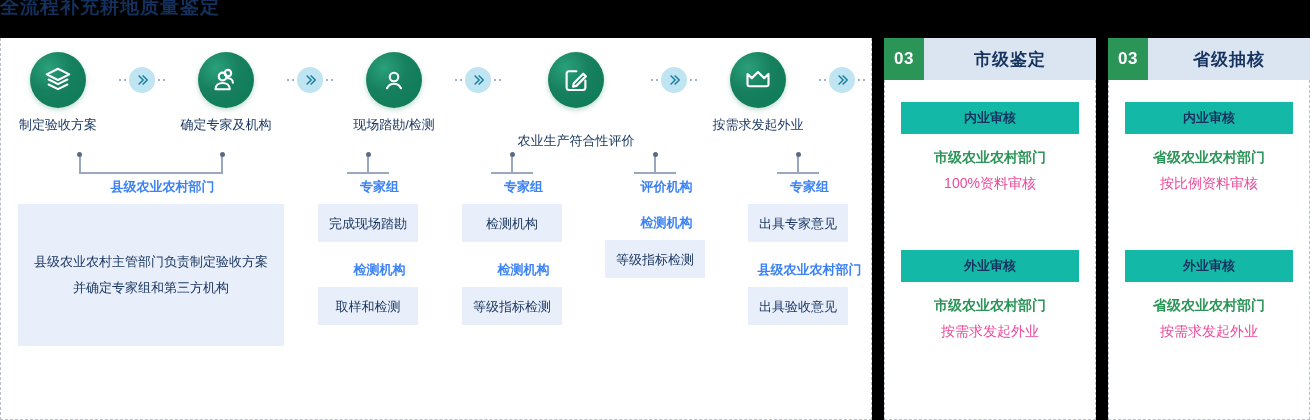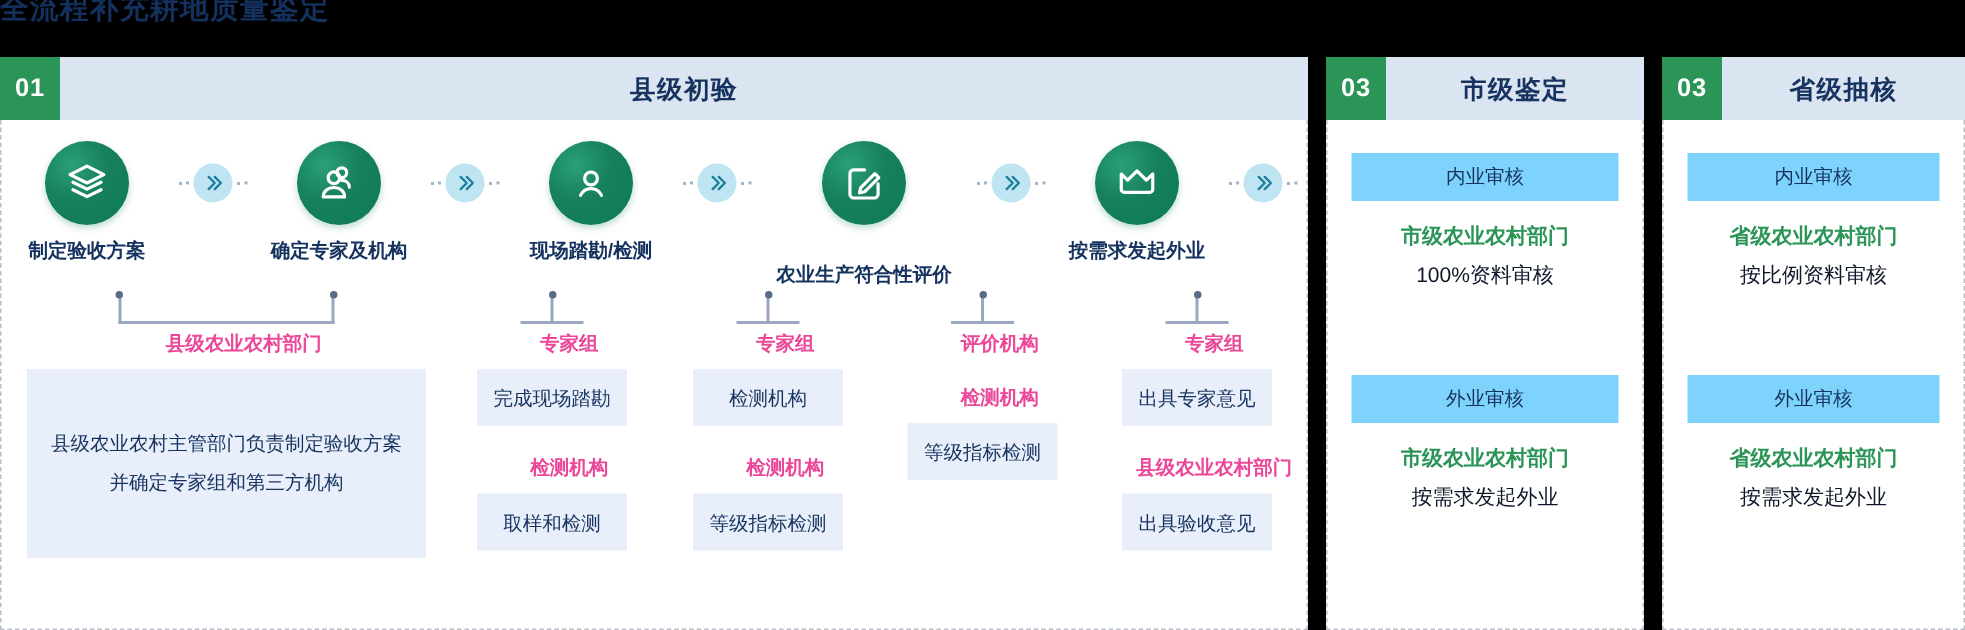--- a/index.html
+++ b/index.html
@@ -50,21 +50,20 @@
   }
 
   
   .flow{
     position:absolute;left:0;top:0;width:870px;height:116px;
     display:flex;align-items:flex-start;
   }
   .step{
     width:114px;flex:none;display:flex;flex-direction:column;align-items:center;
     position:relative;
-    font-weight:bold;
   }
   .step.wide{width:142px;gap:16px;}
   .circle{
     width:56px;height:56px;border-radius:50%;margin-top:14px;
     background:radial-gradient(circle at 32% 28%,#2aa07a 0%,#17805f 42%,#0d7a55 100%);
     box-shadow:0 2px 5px rgba(13,122,85,0.28);
     display:flex;align-items:center;justify-content:center;flex:none;
   }
   .circle svg{display:block;}
   .step-label{
@@ -109,63 +108,59 @@
   }
   .tconn .dot{
     position:absolute;top:-2px;left:50%;margin-left:-2px;
     width:5px;height:5px;border-radius:50%;background:#5a6b86;
   }
 
   
   .cols{position:absolute;left:0;top:140px;width:870px;height:240px;}
   .col{position:absolute;top:0;display:flex;flex-direction:column;align-items:center;}
   .role{
-    font-size:13px;font-weight:bold;color:#ec4899;white-space:nowrap;
+    font-size:13px;font-weight:bold;color:#3b82f6;white-space:nowrap;
     line-height:17px;
     margin-left:23px;
   }
   .box{
     margin-top:9px;background:#e8eefa;color:#16335f;font-size:13px;
     display:flex;align-items:center;justify-content:center;text-align:center;
     line-height:23px;box-sizing:border-box;
   }
   .box.small{width:100px;height:38px;}
   .box.big{
-    width:266px;height:126px;padding:0 16px;line-height:26px;
+    width:266px;height:142px;padding:0 16px;line-height:26px;
   }
 
   
   .rbody{padding:0;position:relative;}
   .rgroup{position:absolute;left:16px;right:16px;}
   .rhead{
-    background:#7dd3fc;color:#16335f;font-size:13px;height:32px;
-    display:flex;align-items:center;justify-content:center;
+    background:#14b8a6;color:#16335f;font-size:13px;height:32px;
+    display:flex;align-items:center;justify-content:center;font-weight:bold;
   }
   .rorg{
     margin-top:14px;text-align:center;color:#2b9457;font-size:14px;font-weight:bold;
     line-height:18px;
   }
   .rdesc{
-    margin-top:8px;text-align:center;color:#0f172a;font-size:14px;line-height:18px;
+    margin-top:8px;text-align:center;color:#ec4899;font-size:14px;line-height:18px;
   }
 </style>
 </head>
 <body>
 
 <div class="page">
 
   <div class="page-title">全流程补充耕地质量鉴定</div>
 
   <div class="panels">
 
     <div class="panel panel-a">
-      <div class="sec-head">
-        <div class="sec-num">01</div>
-        <div class="sec-title">县级初验</div>
-      </div>
 
       <div class="body">
 
         <div class="flow">
 
           <div class="step">
             <div class="circle">
               <svg width="30" height="30" viewBox="0 0 24 24" fill="none" stroke="#fff" stroke-width="1.7" stroke-linejoin="round" stroke-linecap="round">
                 <path d="M12 3 L21 7.5 L12 12 L3 7.5 Z"></path>
                 <path d="M4.5 11.6 L12 15.3 L19.5 11.6"></path>

